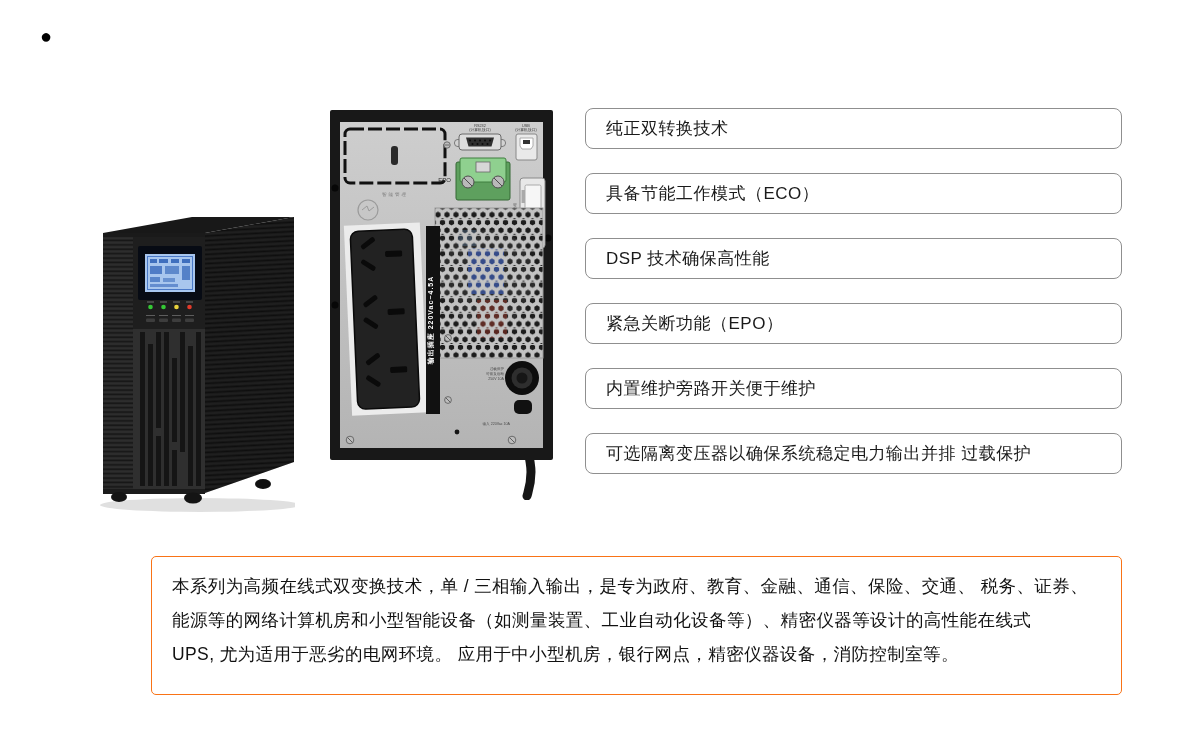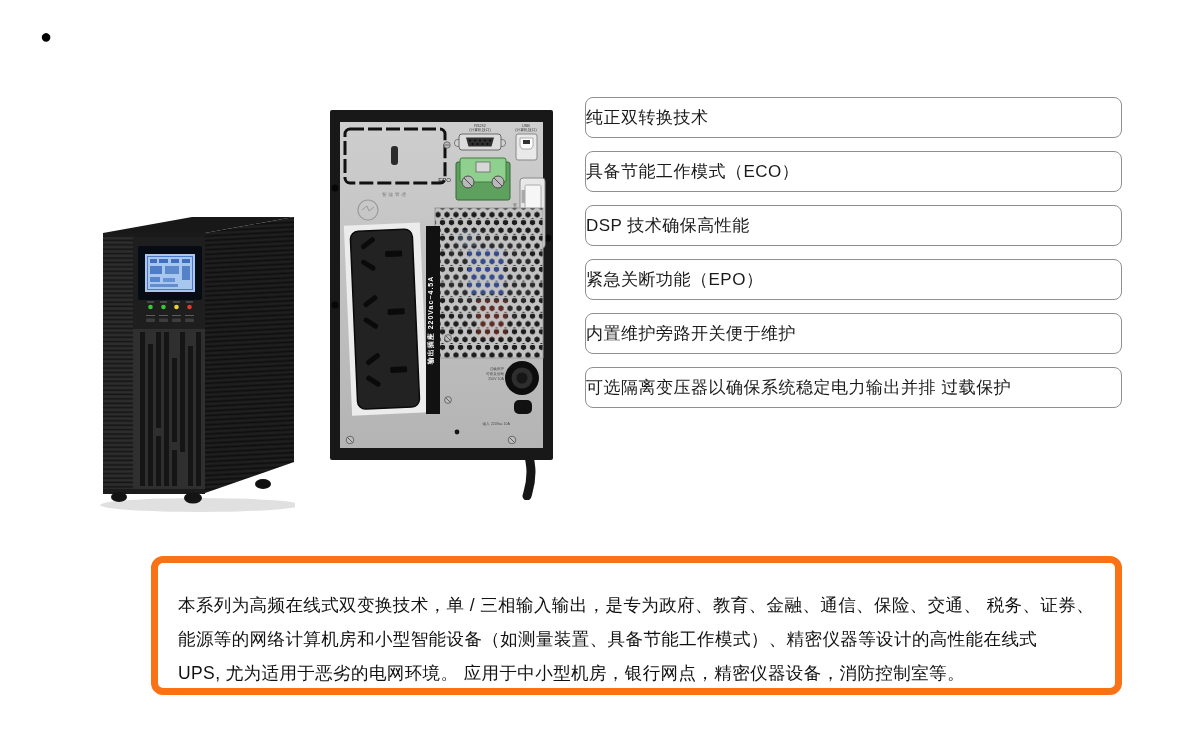--- a/index.html
+++ b/index.html
@@ -9,27 +9,27 @@
 
   
   .title { position:absolute; left:40px; top:26px; display:flex; align-items:center;
     color:#000; font-weight:bold; font-size:26px; letter-spacing:1px; }
   .title .bullet { font-size:20px; margin-right:12px; line-height:1; }
 
   
   .features { position:absolute; left:585px; top:97px; width:537px;
     display:flex; flex-direction:column; gap:13px; }
   .feature-box { height:41px; border:1px solid #8f8f8f; border-radius:8px;
-    background:#fff; display:flex; align-items:center; 
-    font-size:17px; color:#1a1a1a; letter-spacing:0.5px; white-space:nowrap; }
+    background:#fff; display:flex; align-items:center; padding-left:20px;
+    font-size:17px; color:#1a1a1a; letter-spacing:0.5px; white-space:nowrap;margin-top:11px; }
 
   
   .description { position:absolute; left:151px; top:556px; width:971px; height:139px;
-    border:7px solid #f97316; border-radius:12px; background:#fff;
-    padding:25px 18px 0 20px; }
+    border:1px solid #f97316; border-radius:5px; background:#fff;
+    padding:12px 18px 0 20px; }
   .description .line { font-size:17.5px; color:#111; line-height:34px;
     letter-spacing:0.4px; white-space:nowrap; }
 
   .img-wrap { position:absolute; }
   svg { display:block; }
 </style>
 </head>
 <body>
 
 <div id="page">
@@ -292,18 +292,18 @@
       <div class="feature-box">
         <span>可选隔离变压器以确保系统稳定电力输出并排 过载保护</span>
       </div>
 
     </div>
 
   <div class="description">
 
       <div class="line">本系列为高频在线式双变换技术，单 / 三相输入输出，是专为政府、教育、金融、通信、保险、交通、 税务、证券、</div>
 
-      <div class="line">能源等的网络计算机房和小型智能设备（如测量装置、具备节能工作模式）、精密仪器等设计的高性能在线式</div>
+      <div class="line">能源等的网络计算机房和小型智能设备（如测量装置、工业自动化设备等）、精密仪器等设计的高性能在线式</div>
 
       <div class="line">UPS, 尤为适用于恶劣的电网环境。 应用于中小型机房，银行网点，精密仪器设备，消防控制室等。</div>
     </div>
 
 </div>
 
 </body></html>

